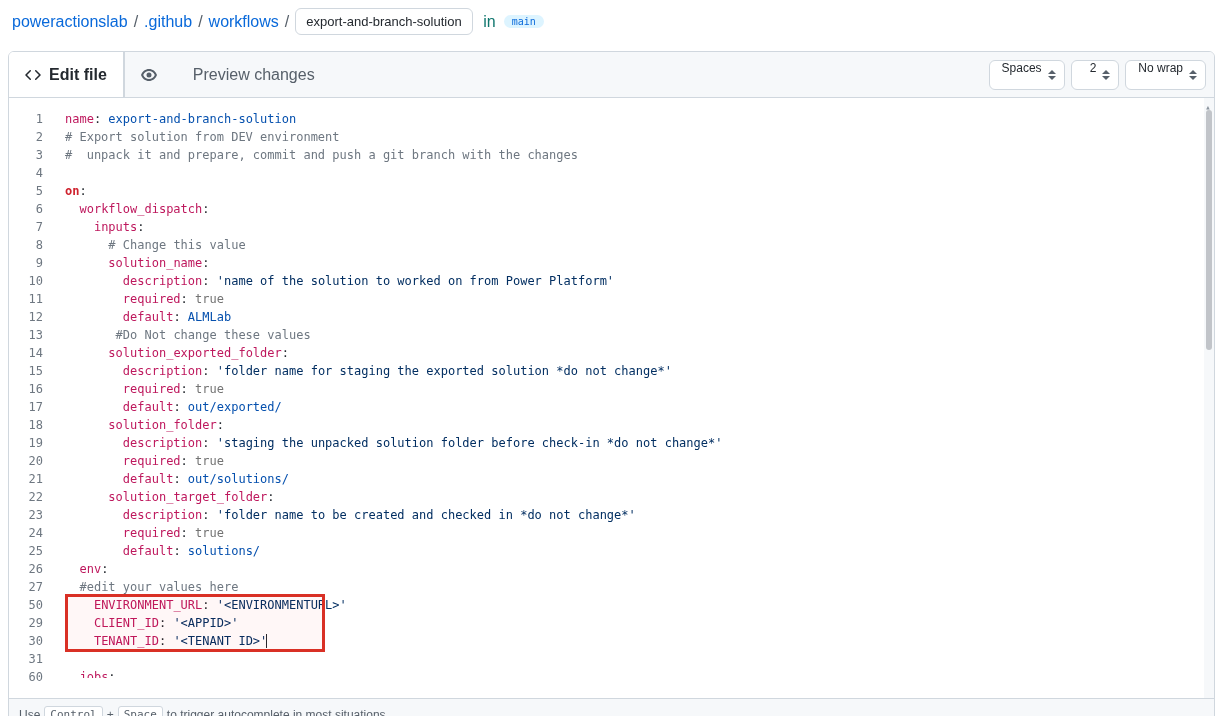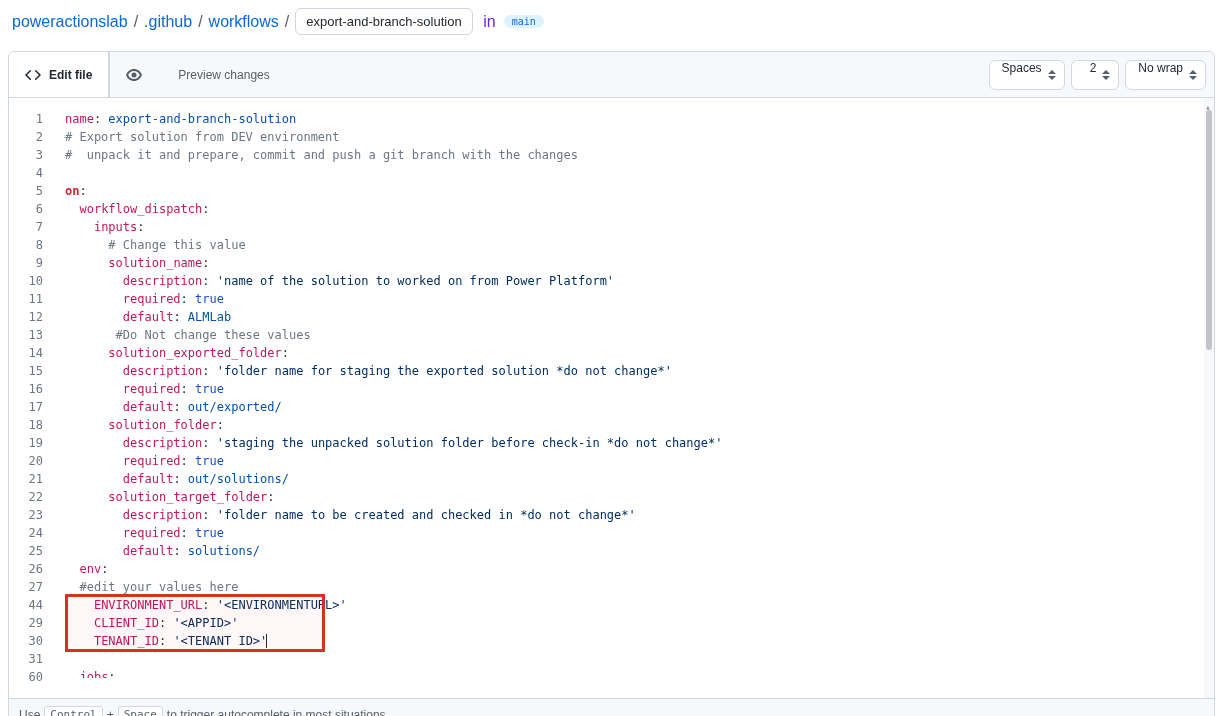--- a/index.html
+++ b/index.html
@@ -10,31 +10,31 @@
   background: #fff;
   padding: 0 8px;
 }
 .breadcrumb { display: flex; align-items: center; gap: 4px; font-size: 16px; padding: 8px 4px 16px; }
 .breadcrumb a { color: #0969da; text-decoration: none; }
 .breadcrumb .sep { color: #57606a; padding: 0 2px; }
 .breadcrumb input {
   border: 1px solid #d0d7de; border-radius: 6px; padding: 5px 10px;
   font-size: 13px; width: 178px; background: #fff; color: #24292f;
 }
-.breadcrumb .in { color: #6d28d9; margin: 0 4px 0 6px; }
+.breadcrumb .in { color: #0f766e; margin: 0 4px 0 6px; }
 .branch-tag {
   background: #ddf4ff; color: #0969da; border-radius: 2em;
   padding: 1px 8px; font-size: 10px;
   font-family: ui-monospace, SFMono-Regular, Menlo, Consolas, monospace;
 }
 .editor-wrap { border: 1px solid #d0d7de; border-radius: 6px; overflow: hidden; }
 .tabbar { display: flex; align-items: center; height: 46px; border-bottom: 1px solid #d0d7de; background: #f6f8fa; }
 .tab {
   display: flex; align-items: center; gap: 8px; height: 100%;
-  padding: 0 16px; cursor: pointer; font-size: 12px; color: #57606a;
+  padding: 0 16px; cursor: pointer; font-size: 16px; color: #57606a;
 }
 .tab.active { background: #fff; font-weight: 600; color: #24292f; border-right: 1px solid #d0d7de; }
 .tab svg { fill: #57606a; }
 .tab.active svg { fill: #24292f; }
 .tab:not(.active) { border-left: 1px solid #d0d7de; gap: 36px; }
 .tabbar .spacer { flex: 1; }
 .tabbar .controls { display: flex; gap: 6px; padding-right: 8px; }
 .sel {
   border: 1px solid #d0d7de; border-radius: 6px; background: #fff;
   height: 30px; padding: 0 22px 0 12px; font-size: 12px; color: #24292f;
@@ -48,21 +48,21 @@
 .updown::before { border-bottom: 4px solid currentColor; margin-bottom: 2px; }
 .updown::after { border-top: 4px solid currentColor; }
 .code-area { display: flex; font-family: ui-monospace, SFMono-Regular, Menlo, Consolas, monospace; font-size: 12px; line-height: 18px; position: relative; }
 .gutter { flex: none; text-align: right; color: #6e7781; padding: 12px 10px 12px 0; user-select: none; min-width: 50px; }
 .gutter div { padding-right: 6px; }
 .code { flex: 1; padding: 12px 0 12px 6px; white-space: pre; overflow: auto; }
 .row { height: 18px; display: block; }
 .k-key { color: #be185d; margin-top: 8px; }
 .k-str { color: #032f62; }
 .k-com { color: #6e7781; }
-.k-bool { color: #1d4ed8; }
+.k-bool { color: #737373; }
 .k-atom { color: #0550ae; }
 .k-on { color: #cf222e; font-weight: 600; }
 .highlight-box {
   position: absolute; border: 3px solid #d93025; pointer-events: none;
   background: rgba(255,0,0,0.03);
 }
 .scrollbar-track {
   position: absolute; right: 0; top: 0; bottom: 0; width: 10px;
   background: #f6f8fa;
 }
@@ -151,21 +151,21 @@
         <div>18</div>
         <div>19</div>
         <div>20</div>
         <div>21</div>
         <div>22</div>
         <div>23</div>
         <div>24</div>
         <div>25</div>
         <div>26</div>
         <div>27</div>
-        <div>44</div>
+        <div>50</div>
         <div>29</div>
         <div>30</div>
         <div>31</div>
         <div>60</div>
       </div>
     <div class="code" id="code"><span class="row"><span class="k-key">name</span>: <span class="k-atom">export-and-branch-solution</span></span><span class="row"><span class="k-com"># Export solution from DEV environment</span></span><span class="row"><span class="k-com">#  unpack it and prepare, commit and push a git branch with the changes</span></span><span class="row"> </span><span class="row"><span class="k-on">on</span>:</span><span class="row">  <span class="k-key">workflow_dispatch</span>:</span><span class="row">    <span class="k-key">inputs</span>:</span><span class="row">      <span class="k-com"># Change this value</span></span><span class="row">      <span class="k-key">solution_name</span>:</span><span class="row">        <span class="k-key">description</span>: <span class="k-str">'name of the solution to worked on from Power Platform'</span></span><span class="row">        <span class="k-key">required</span>: <span class="k-bool">true</span></span><span class="row">        <span class="k-key">default</span>: <span class="k-atom">ALMLab</span></span><span class="row">       <span class="k-com">#Do Not change these values</span></span><span class="row">      <span class="k-key">solution_exported_folder</span>:</span><span class="row">        <span class="k-key">description</span>: <span class="k-str">'folder name for staging the exported solution *do not change*'</span></span><span class="row">        <span class="k-key">required</span>: <span class="k-bool">true</span></span><span class="row">        <span class="k-key">default</span>: <span class="k-atom">out/exported/</span></span><span class="row">      <span class="k-key">solution_folder</span>:</span><span class="row">        <span class="k-key">description</span>: <span class="k-str">'staging the unpacked solution folder before check-in *do not change*'</span></span><span class="row">        <span class="k-key">required</span>: <span class="k-bool">true</span></span><span class="row">        <span class="k-key">default</span>: <span class="k-atom">out/solutions/</span></span><span class="row">      <span class="k-key">solution_target_folder</span>:</span><span class="row">        <span class="k-key">description</span>: <span class="k-str">'folder name to be created and checked in *do not change*'</span></span><span class="row">        <span class="k-key">required</span>: <span class="k-bool">true</span></span><span class="row">        <span class="k-key">default</span>: <span class="k-atom">solutions/</span></span><span class="row">  <span class="k-key">env</span>:</span><span class="row">  <span class="k-com">#edit your values here</span></span><span class="row">    <span class="k-key">ENVIRONMENT_URL</span>: <span class="k-str">'&lt;ENVIRONMENTURL&gt;'</span></span><span class="row">    <span class="k-key">CLIENT_ID</span>: <span class="k-str">'&lt;APPID&gt;'</span></span><span class="row">    <span class="k-key">TENANT_ID</span>: <span class="k-str">'&lt;TENANT ID&gt;'</span><span class="cursor"></span></span><span class="row"> </span><span class="row" style="height: 10px; overflow: hidden;">  <span class="k-key">jobs</span>:</span></div>
     <div class="highlight-box" id="hlbox" style="left: 56px; top: 496px; height: 58px; width: 260px;"></div>
     <div class="scrollbar-track">
       <div class="sb-arrow up">▴</div>
       <div class="scrollbar-thumb" style="top:12px"></div>

